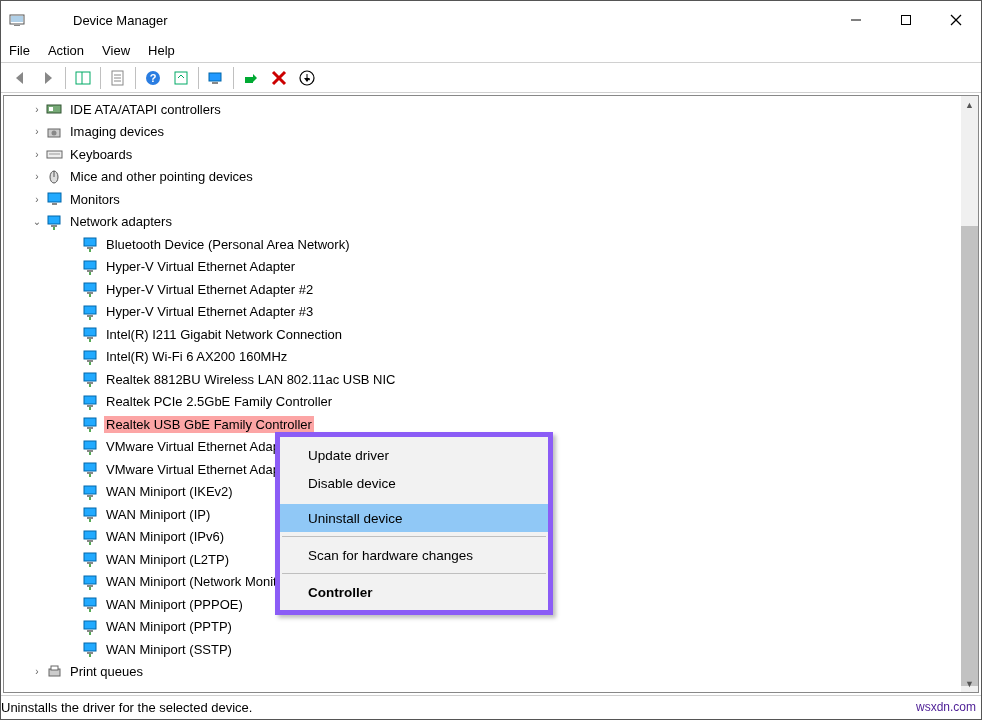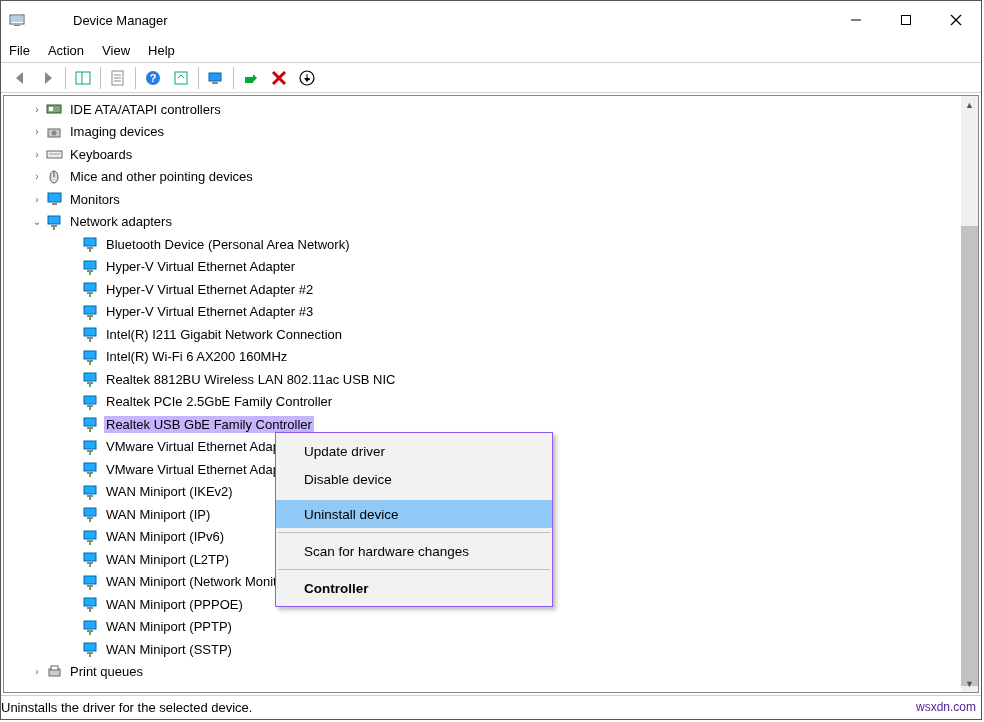--- a/index.html
+++ b/index.html
@@ -29,24 +29,24 @@
 .scrollbar .arrow { position: absolute; width: 17px; height: 17px; display: flex; align-items: center; justify-content: center; font-size: 9px; color: #555; }
 .scrollbar .arrow.up { top: 0; }
 .scrollbar .arrow.down { bottom: 0; }
 
 .tree { padding: 2px 4px; }
 .tree-row { display: flex; align-items: center; height: 22.5px; white-space: nowrap; }
 .expander { width: 14px; text-align: center; color: #666; font-size: 10px; margin-right: 2px; }
 .node-icon { width: 18px; height: 16px; margin-right: 4px; display: inline-flex; align-items: center; justify-content: center; }
 .indent-1 { padding-left: 22px; }
 .indent-2 { padding-left: 58px; }
-.selected { background: #c4b5fd; }
+.selected { background: #fca5a5; }
 .label { padding: 1px 2px; }
 
-.context-menu { position: absolute; left: 275px; top: 432px; width: 278px; background: #f2f2f2; border: 1px solid #8b5cf6; box-shadow: 3px 3px 4px rgba(0,0,0,0.25); padding: 4px 0; }
+.context-menu { position: absolute; left: 275px; top: 432px; width: 278px; background: #f2f2f2; border: 5px solid #8b5cf6; box-shadow: 3px 3px 4px rgba(0,0,0,0.25); padding: 4px 0; }
 .ctx-item { height: 28px; display: flex; align-items: center; padding: 0 28px; font-size: 13.5px; }
 .ctx-item.highlight { background: #90c8f6; margin-top: 7px; }
 .ctx-sep { height: 1px; background: #bfbfbf; margin: 4px 2px; }
 .ctx-item.bold { font-weight: 600; }
 
 .statusbar { height: 24px; border-top: 1px solid #d0d0d0; display: flex; align-items: center; padding: 0 0; font-size: 13px; }
 
 .watermark { position: absolute; bottom: 8px; right: 8px; font-size: 12px; color: #4c1d95; }
 </style>
 </head>

